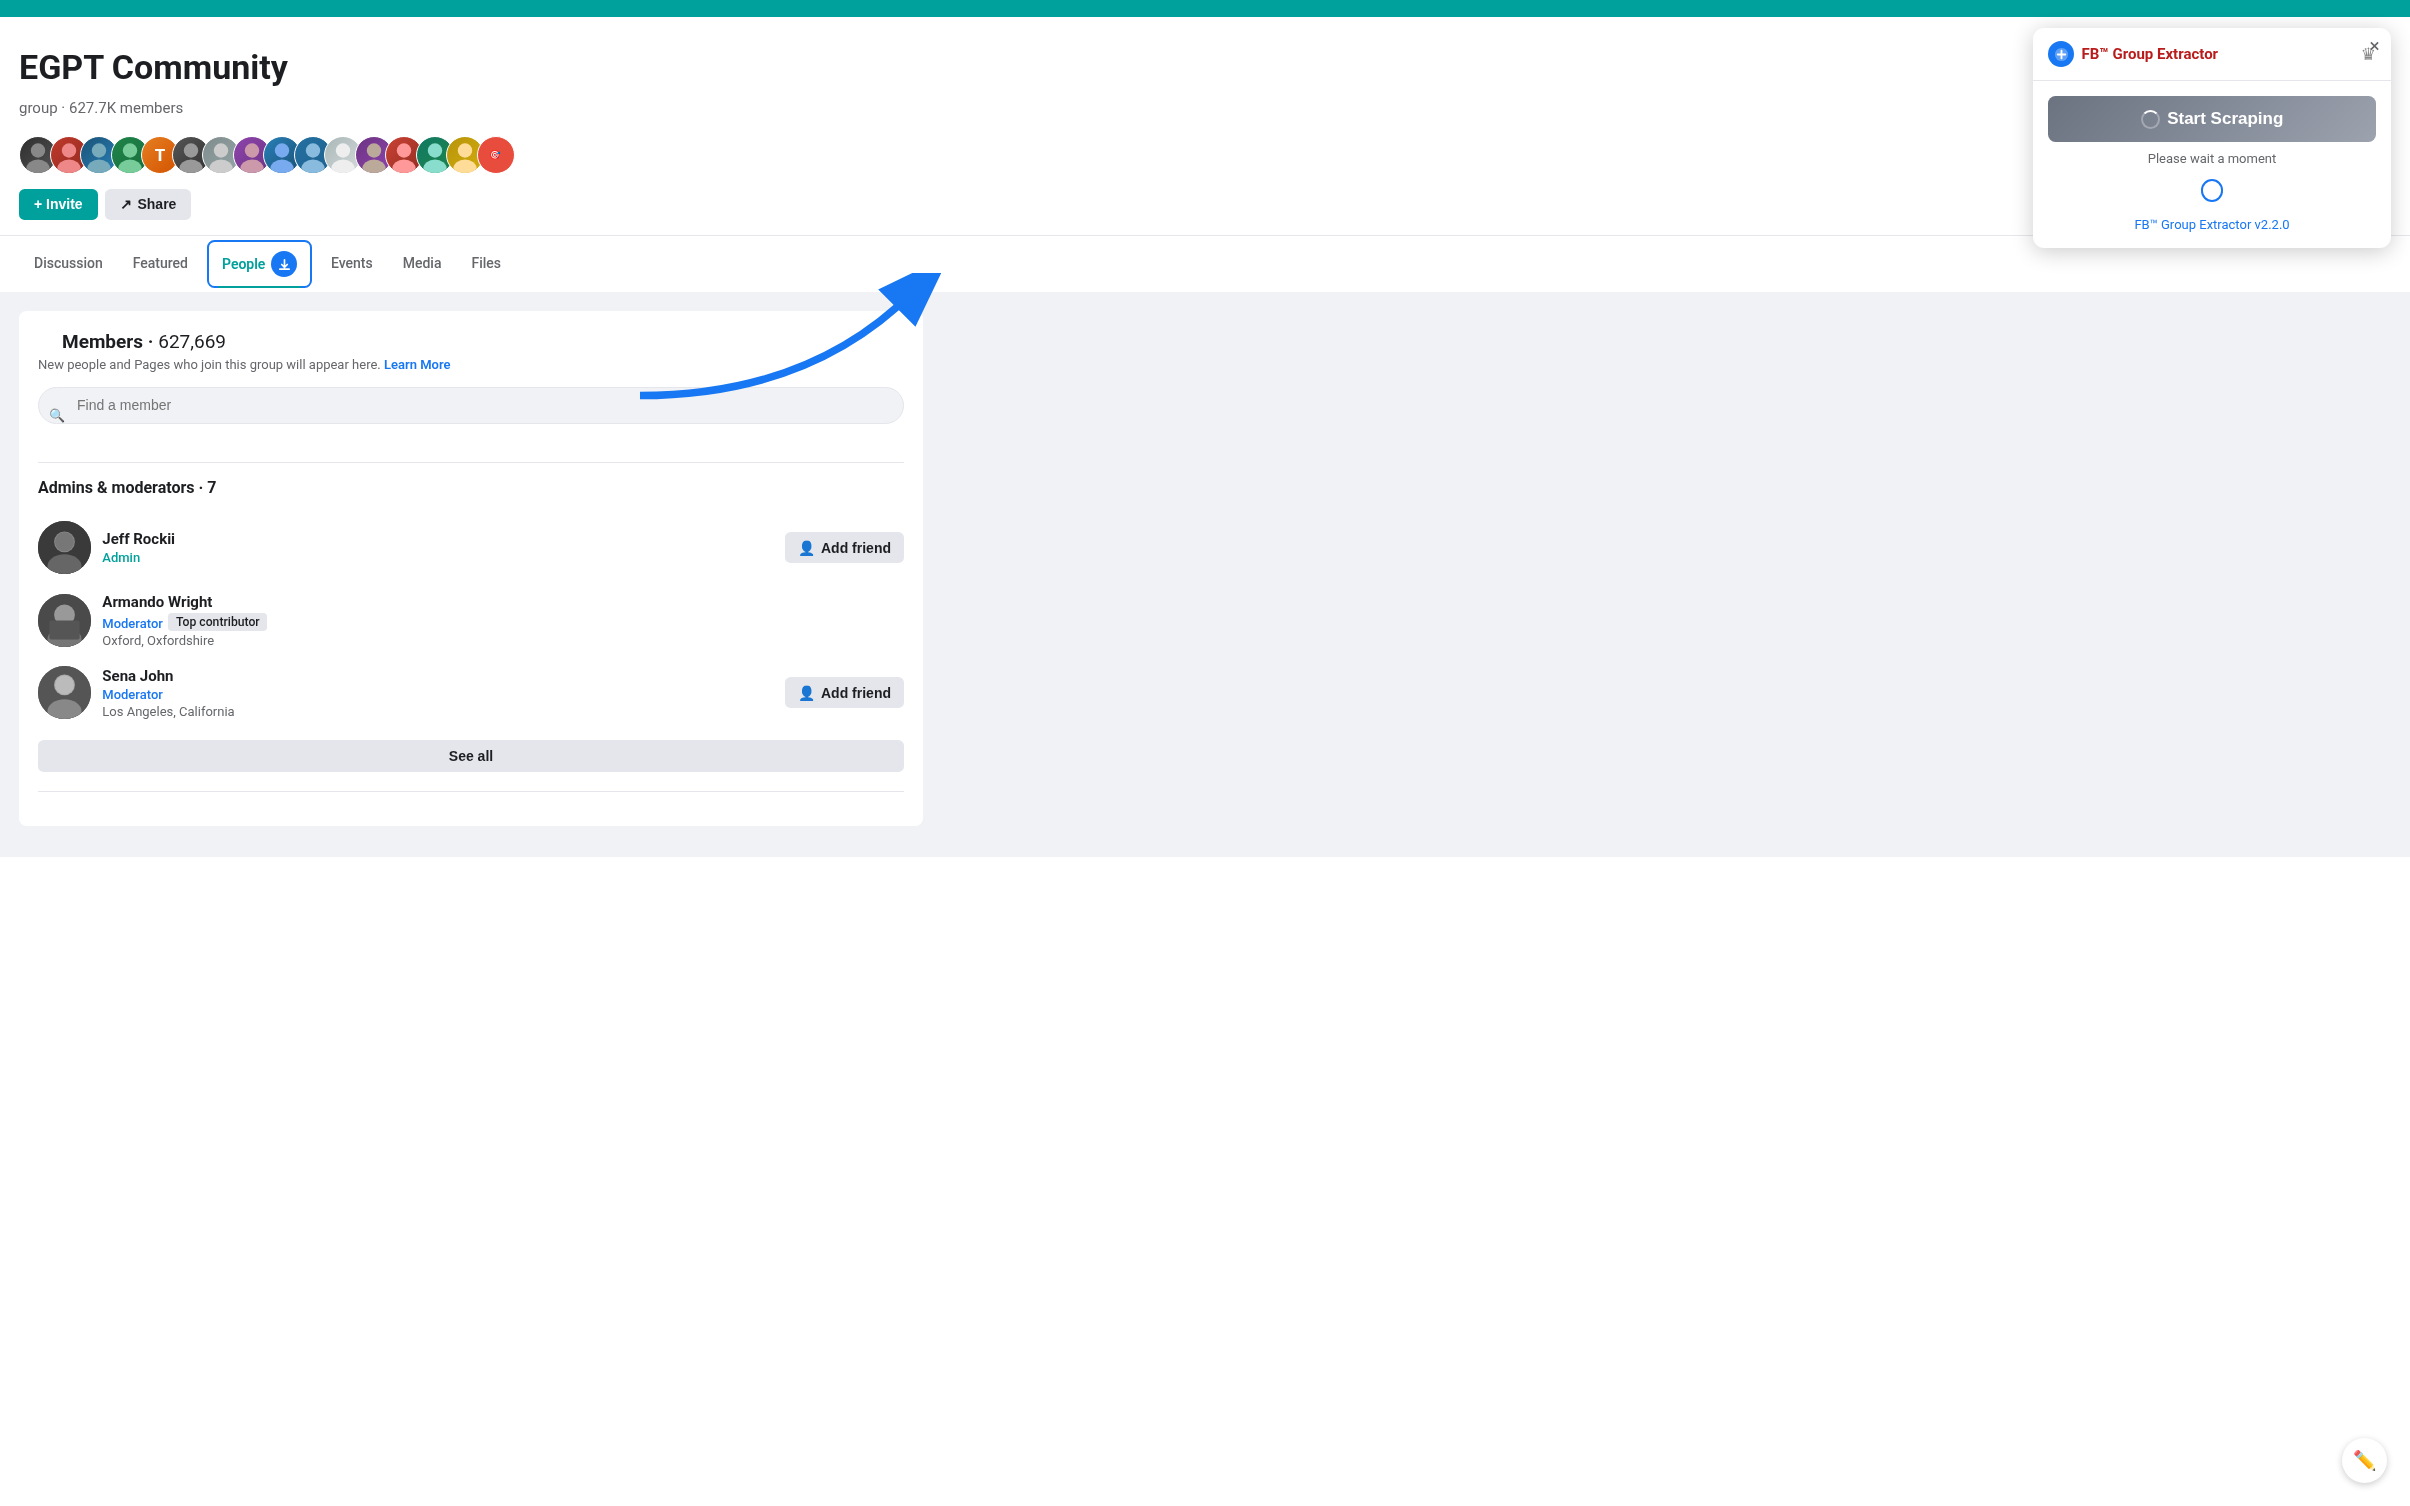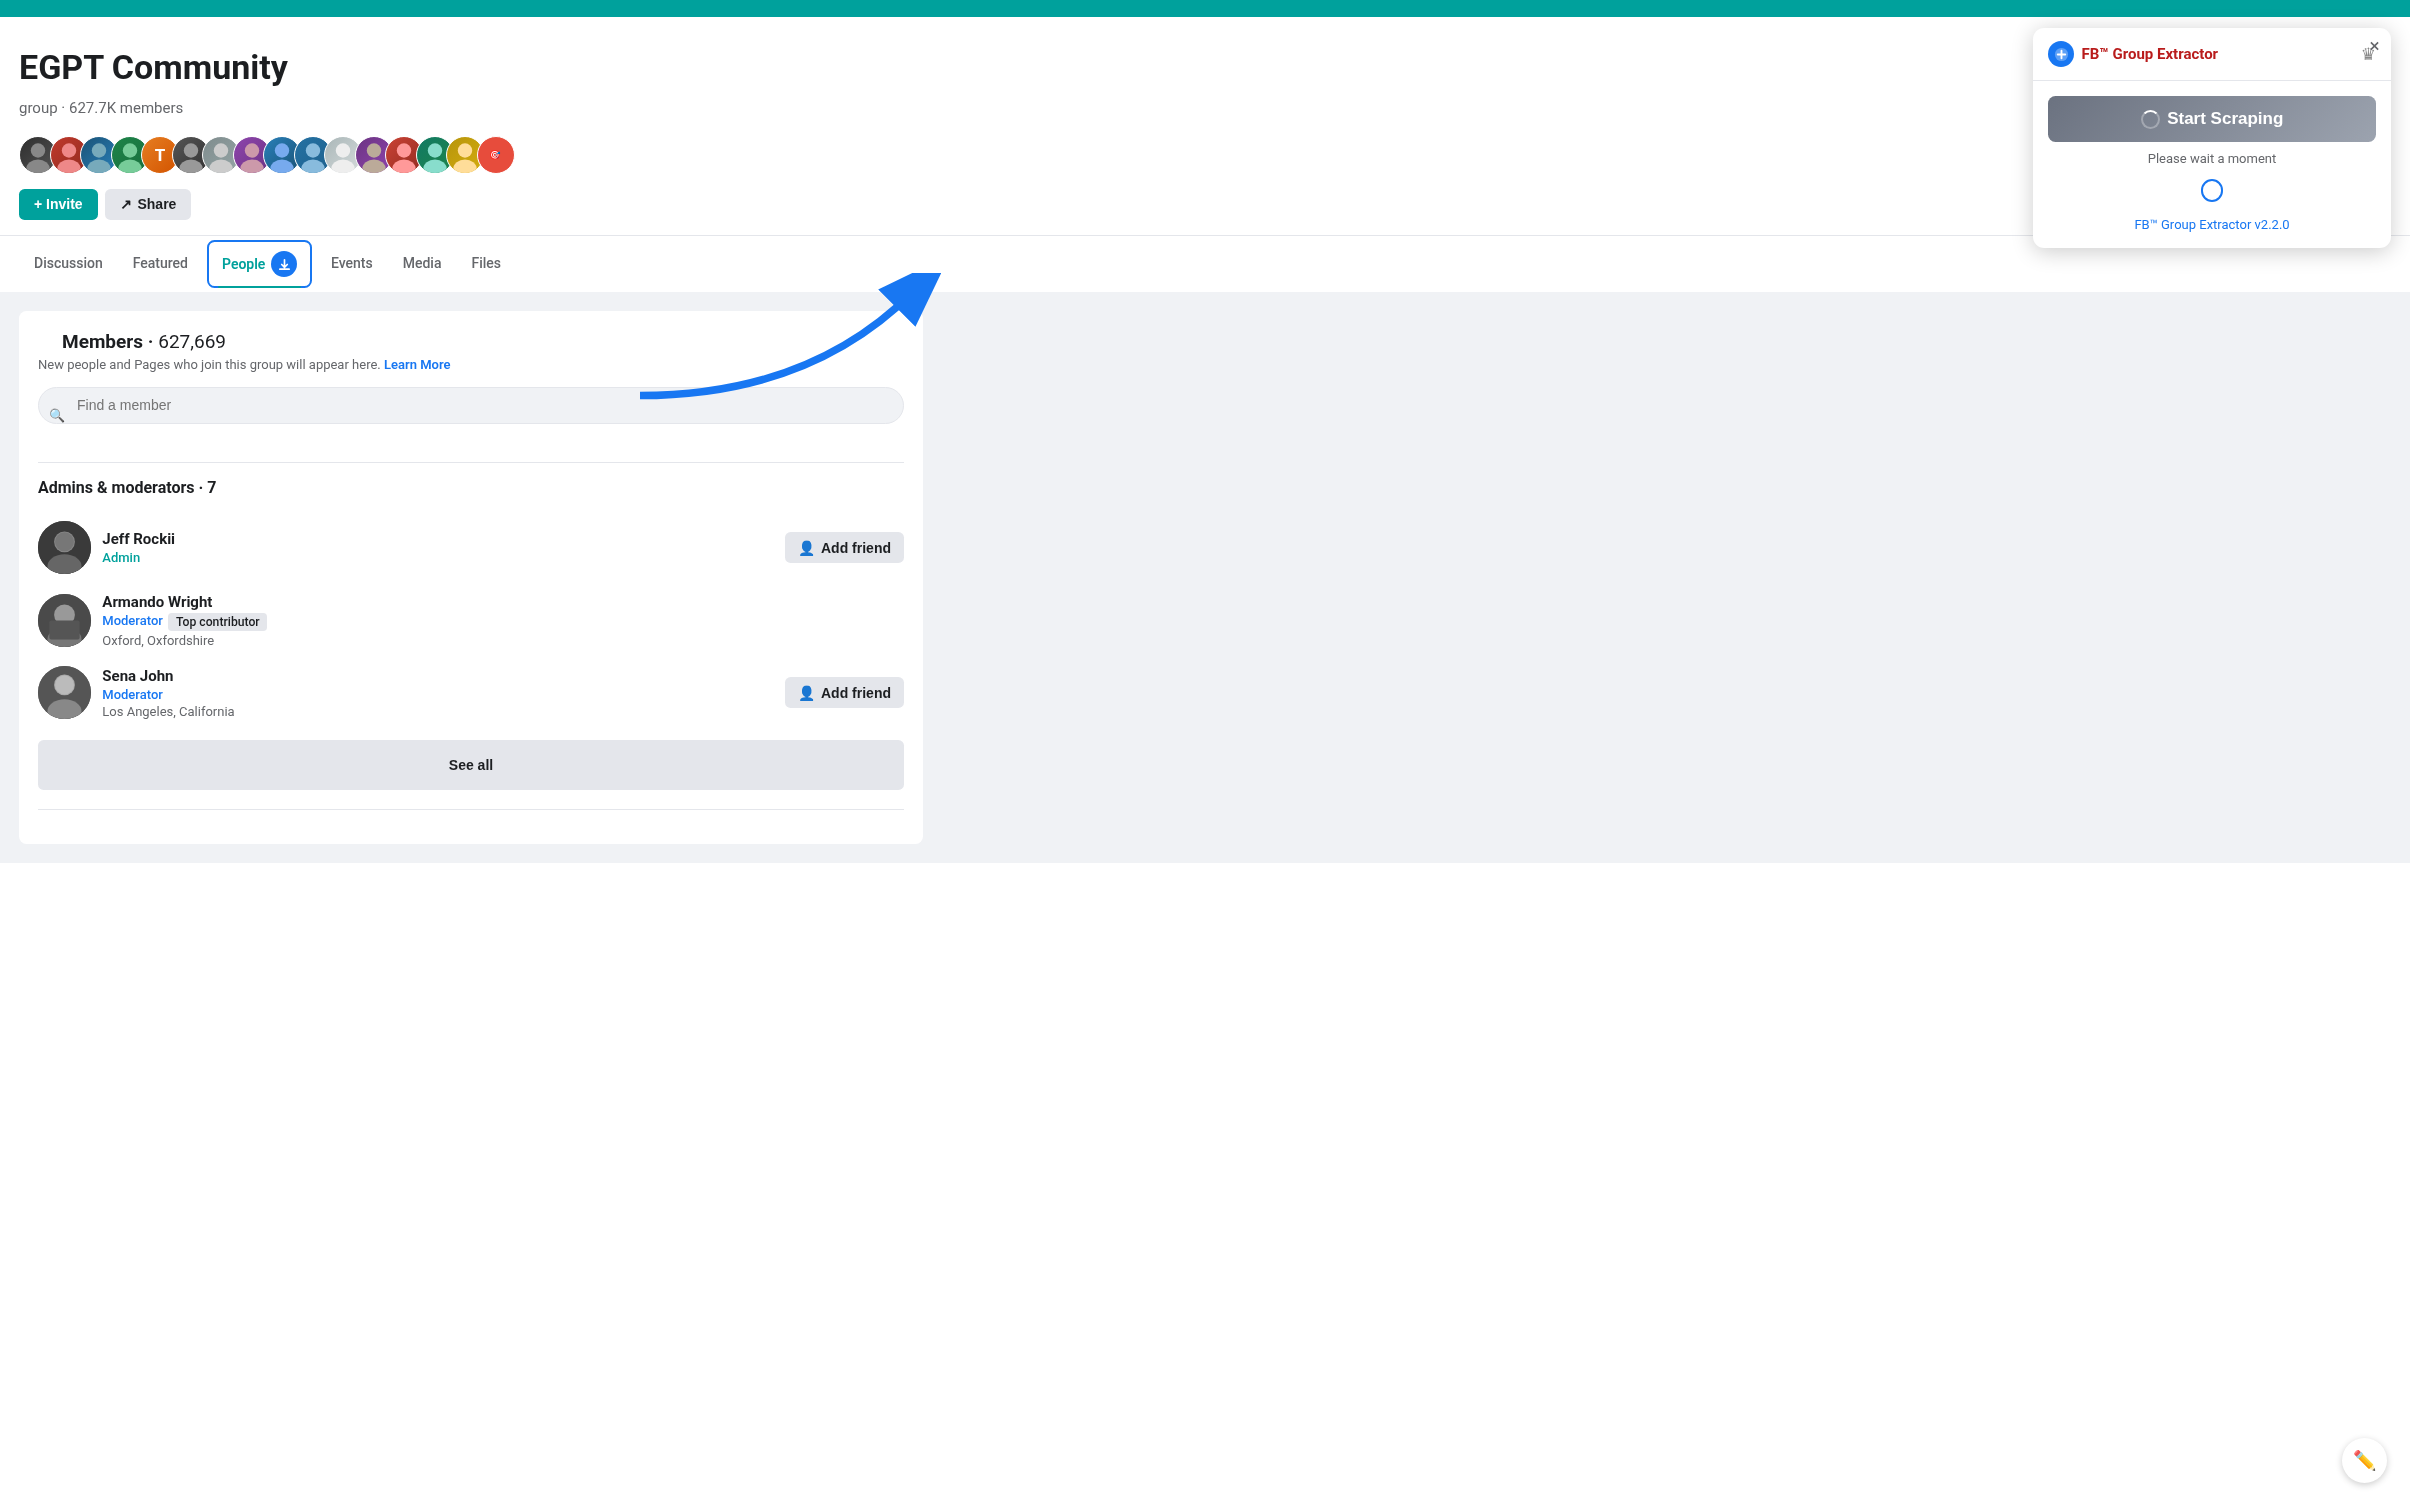--- a/index.html
+++ b/index.html
@@ -320,21 +320,21 @@
     }
 
     .member-name {
       font-size: 15px;
       font-weight: 700;
       color: #1c1e21;
     }
 
     .member-badges {
       display: flex;
-      align-items: flex-start;
+      align-items: flex-end;
       gap: 5.6px;
       margin-top: 1.9px;
       flex-wrap: wrap;
     }
 
     .badge-admin {
       color: #00a19c;
       font-size: 13px;
       font-weight: 500;
     }
@@ -374,21 +374,21 @@
       gap: 5.6px;
       white-space: nowrap;
     }
 
     .see-all-btn {
       width: 100%;
       background: #e4e6eb;
       color: #1c1e21;
       border: none;
       border-radius: 5.6px;
-      padding: 17px;
+      padding: 8px;
       font-size: 14px;
       font-weight: 600;
       cursor: pointer;
       margin-top: 11.3px;
       margin-bottom: 3.8px;
     }
 
     .group-experts-section {
       margin-top: 19px;
     }

